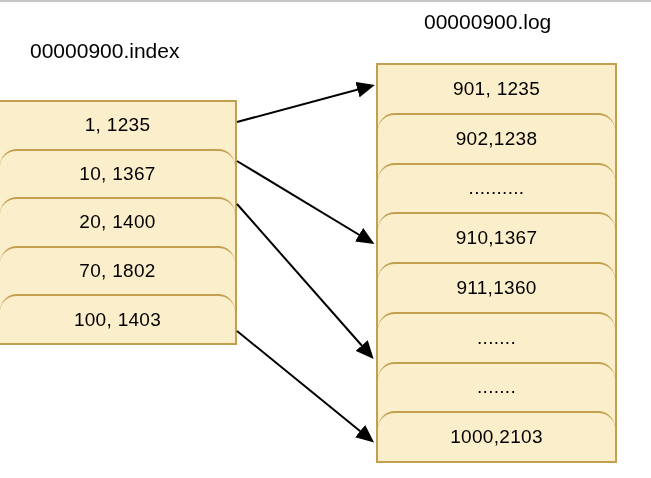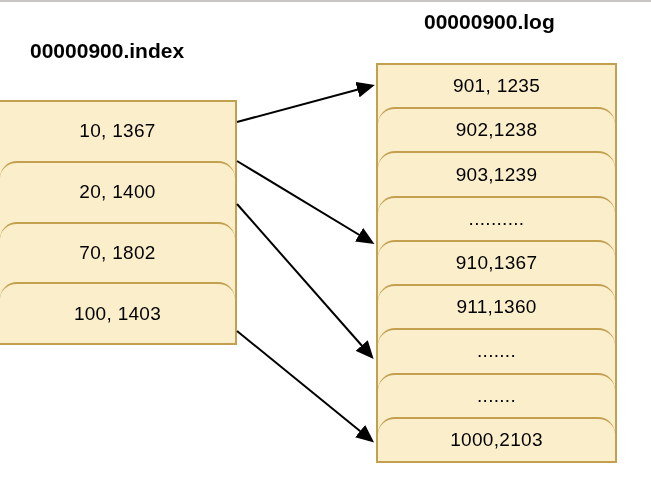--- a/index.html
+++ b/index.html
@@ -14,21 +14,21 @@
   }
   .top-line {
     position: absolute;
     top: 0; left: 0;
     width: 651px; height: 2px;
     background: #c9c7c5;
   }
   .file-title {
     position: absolute;
     font-size: 21px;
-    font-weight: 700;
+    font-weight: 400;
     white-space: nowrap;
   }
   .index-title { left: 30px; top: 39px; }
   .log-title   { left: 424px; top: 10px; }
   .file-table {
     position: absolute;
     box-sizing: border-box;
     border: 2px solid #c2a050;
     background: #fbeecb;
     display: flex;
@@ -57,30 +57,30 @@
 <body>
 
 <div class="canvas">
 
   <div class="top-line"></div>
 
   <div class="file-title index-title">00000900.index</div>
   <div class="file-title log-title">00000900.log</div>
 
   <div class="file-table index-table">
+    <div class="row">1, 1235</div>
     <div class="row">10, 1367</div>
     <div class="row">20, 1400</div>
     <div class="row">70, 1802</div>
     <div class="row">100, 1403</div>
   </div>
 
   <div class="file-table log-table">
     <div class="row">901, 1235</div>
     <div class="row">902,1238</div>
-    <div class="row">903,1239</div>
     <div class="row">..........</div>
     <div class="row">910,1367</div>
     <div class="row">911,1360</div>
     <div class="row">.......</div>
     <div class="row">.......</div>
     <div class="row">1000,2103</div>
   </div>
 
   <svg id="arrow-layer" class="arrow-layer" viewBox="0 0 651 478" xmlns="http://www.w3.org/2000/svg">
     <defs>

